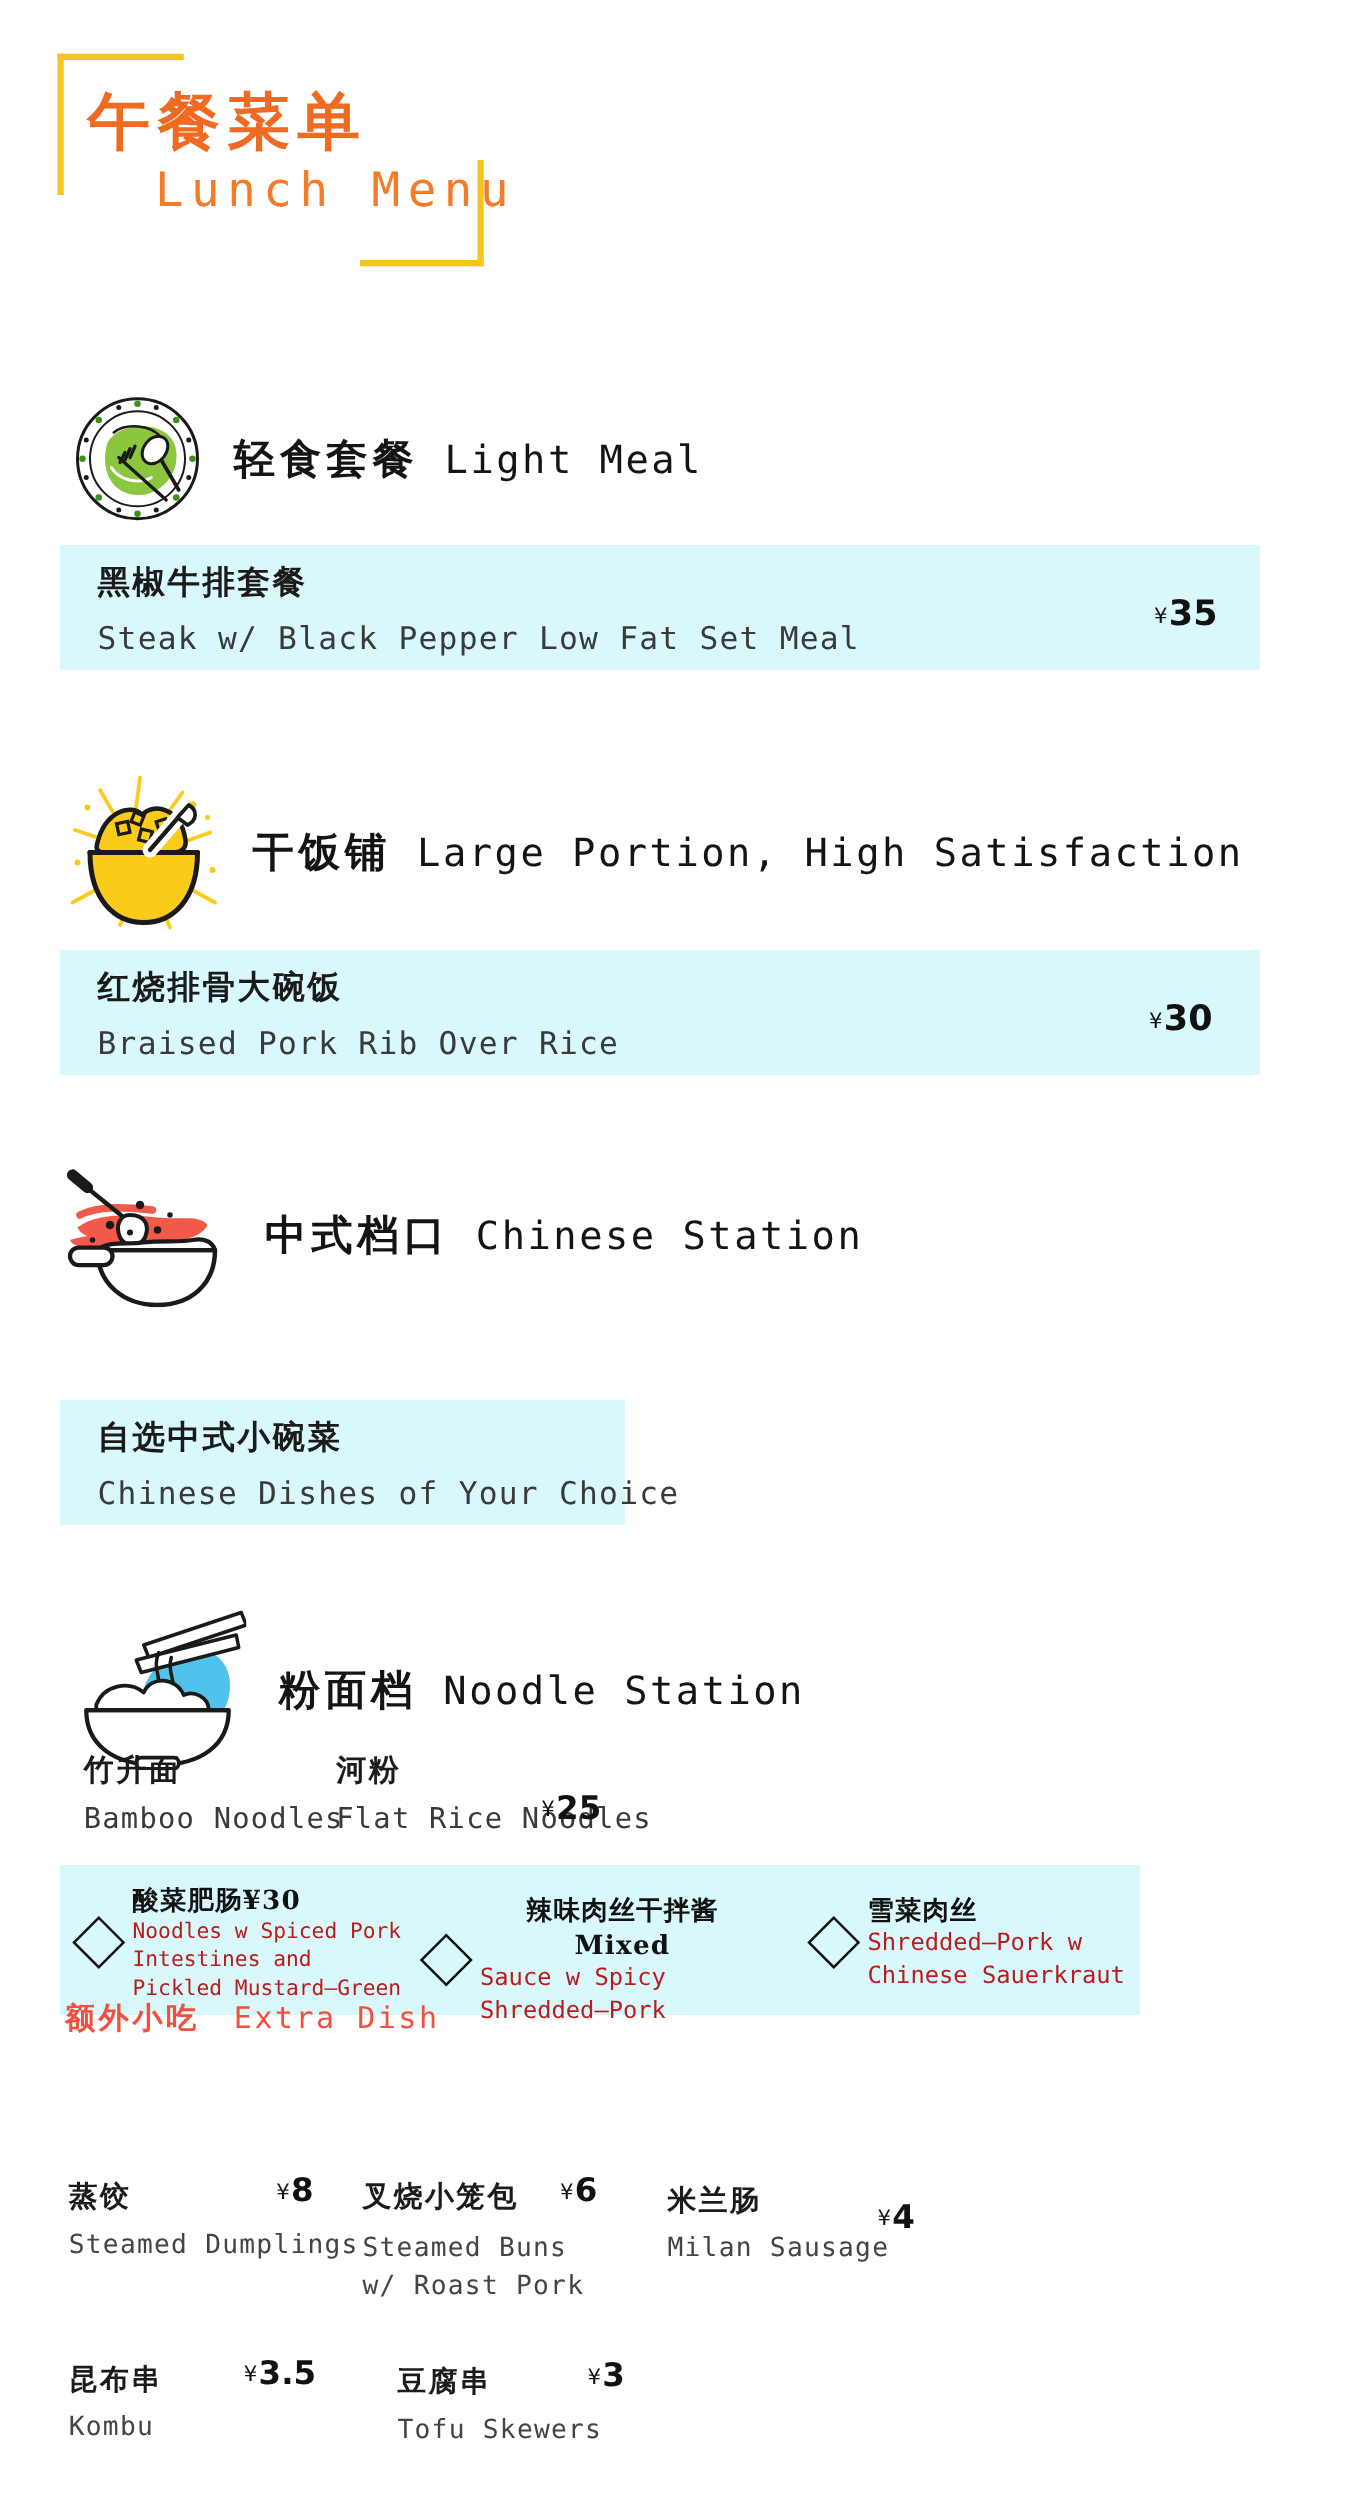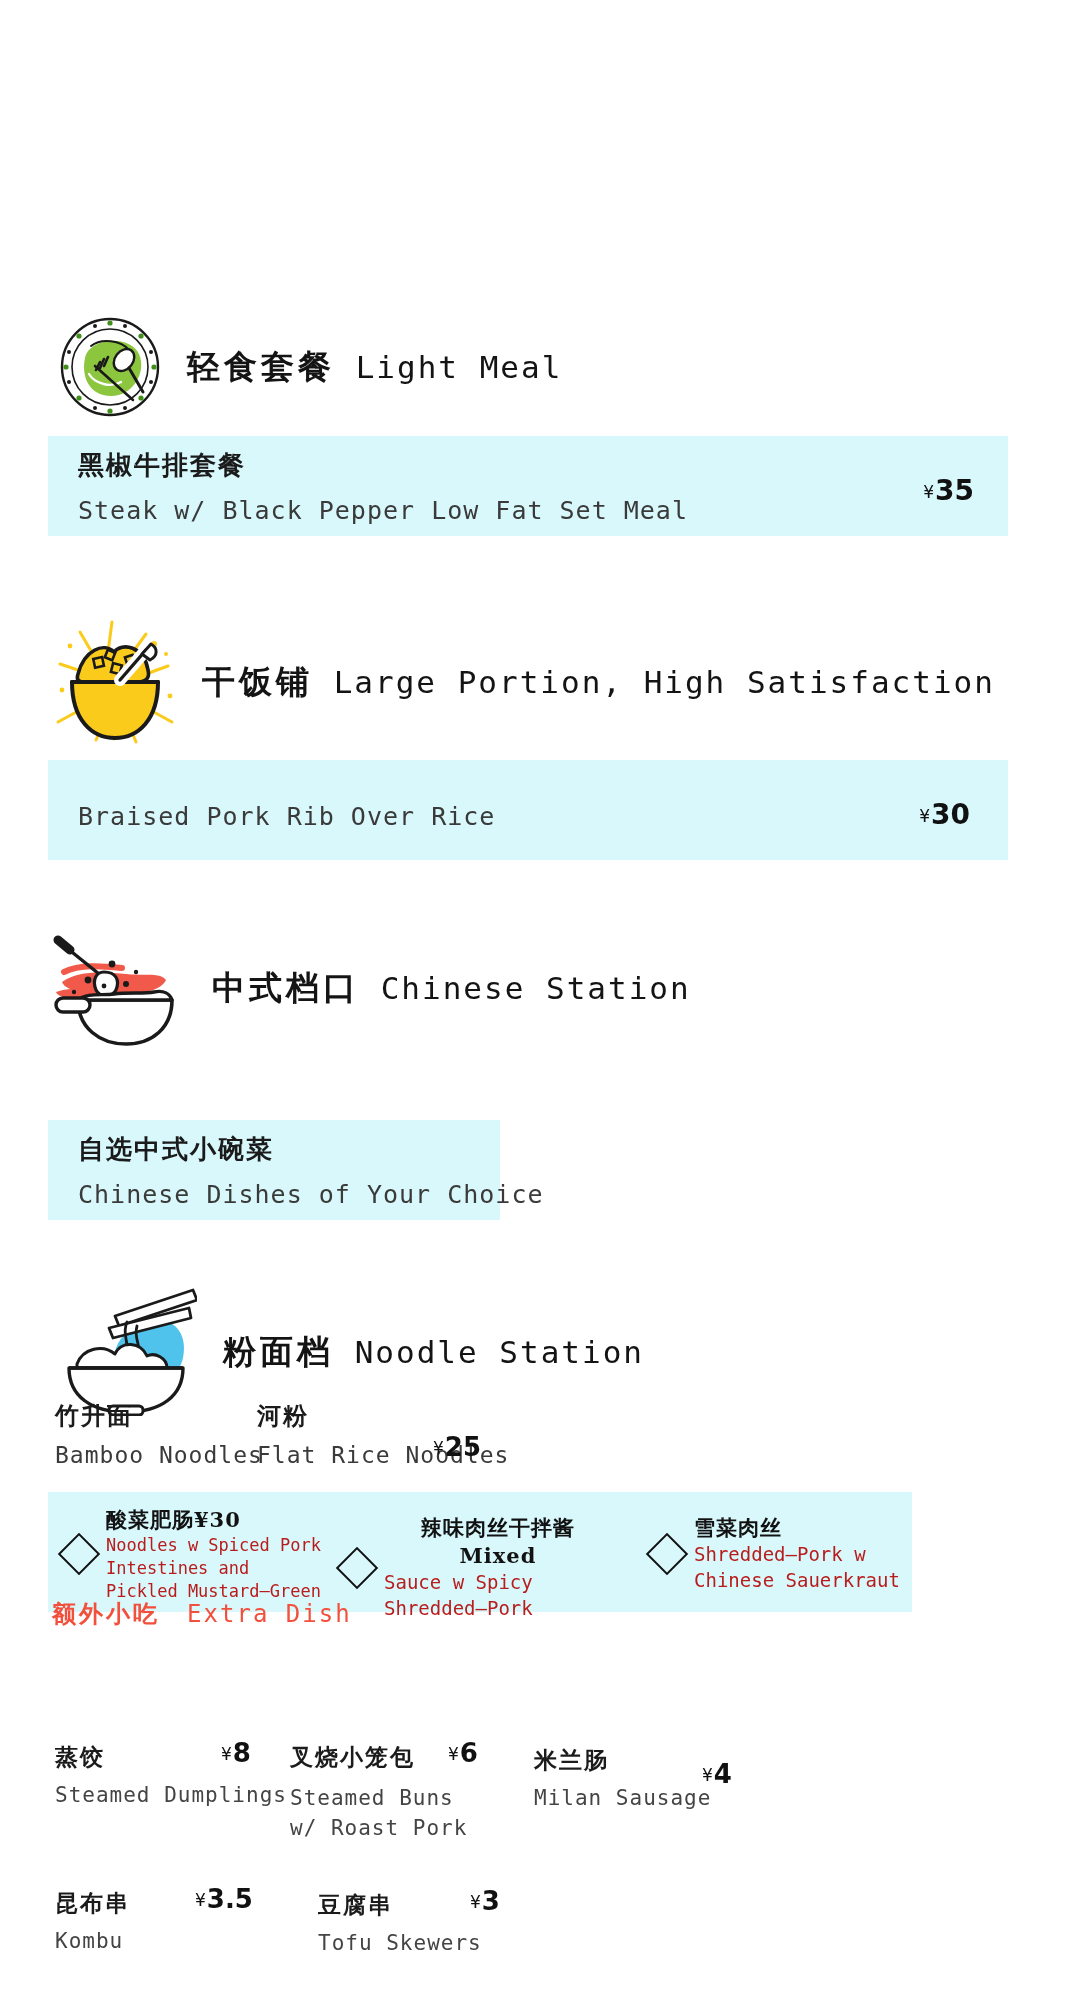--- a/index.html
+++ b/index.html
@@ -111,20 +111,21 @@
     font-weight: 400;
     font-size: 17px;
     vertical-align: 2px;
     margin-right: 1px;
   }
 
   
   .noodle-opts { position: absolute; left: 55px; top: 1400px; width: 640px; }
   .nopt {
     position: absolute;
+    margin-left: 12px;
   }
   .nopt .dish-cn { font-size: 24px; }
   .nopt .dish-en { font-size: 23px; margin-top: 10px; }
 
   
   .topping-strip {
     position: absolute;
     left: 48px; top: 1492px;
     width: 864px; height: 120px;
     background: #d8f8fb;
@@ -181,20 +182,26 @@
   .extra .dish-en { font-size: 21px; margin-top: 10px; color: #444; }
   .extra .price { font-size: 26px; }
 
   svg { display: block; }
 </style>
 </head>
 <body>
 
 <div class="page">
 
+  <div class="header">
+    <div class="bracket-tl"></div>
+    <div class="bracket-br"></div>
+    <div class="title-cn">午餐菜单</div>
+    <div class="title-en">Lunch  Menu</div>
+  </div>
 
   <div class="section-head" style="left:55px; top:312px;">
     <div class="sec-icon">
       <svg width="110" height="110" viewBox="0 0 110 110">
         <circle cx="55" cy="55" r="48" fill="#ffffff" stroke="#1a1a1a" stroke-width="2.4"></circle>
         <circle cx="55" cy="55" r="38" fill="none" stroke="#1a1a1a" stroke-width="1.6"></circle>
         <path d="M30 46 C34 26, 74 22, 84 42 C92 60, 78 84, 56 84 C34 84, 26 64, 30 46 Z" fill="#8cc63e"></path>
         <path d="M34 62 C40 72, 56 76, 66 70" fill="none" stroke="#ffffff" stroke-width="2.4" stroke-linecap="round"></path>
         <path d="M36 34 C46 26, 66 28, 74 38" fill="none" stroke="#1a1a1a" stroke-width="2" stroke-linecap="round"></path>
         <g stroke="#1a1a1a" stroke-width="2.6" stroke-linecap="round" fill="none">
@@ -282,20 +289,21 @@
       </svg>
     </div>
     <div class="sec-title" style="margin-left:22px;">
       <span class="cn">干饭铺</span>
       <span>Large Portion, High Satisfaction</span>
     </div>
   </div>
 
   <div class="item-box" style="left:48px; top:760px; width:960px; height:100px;">
     <div class="item-text">
+      <div class="dish-cn">红烧排骨大碗饭</div>
       <div class="dish-en">Braised Pork Rib Over Rice</div>
     </div>
     <div class="price" style="right:38px; top:38px;">
       <span class="yen">¥</span><span>30</span>
     </div>
   </div>
 
   <div class="section-head" style="left:48px; top:930px;">
     <div class="sec-icon">
       <svg width="146" height="116" viewBox="0 0 146 116">

